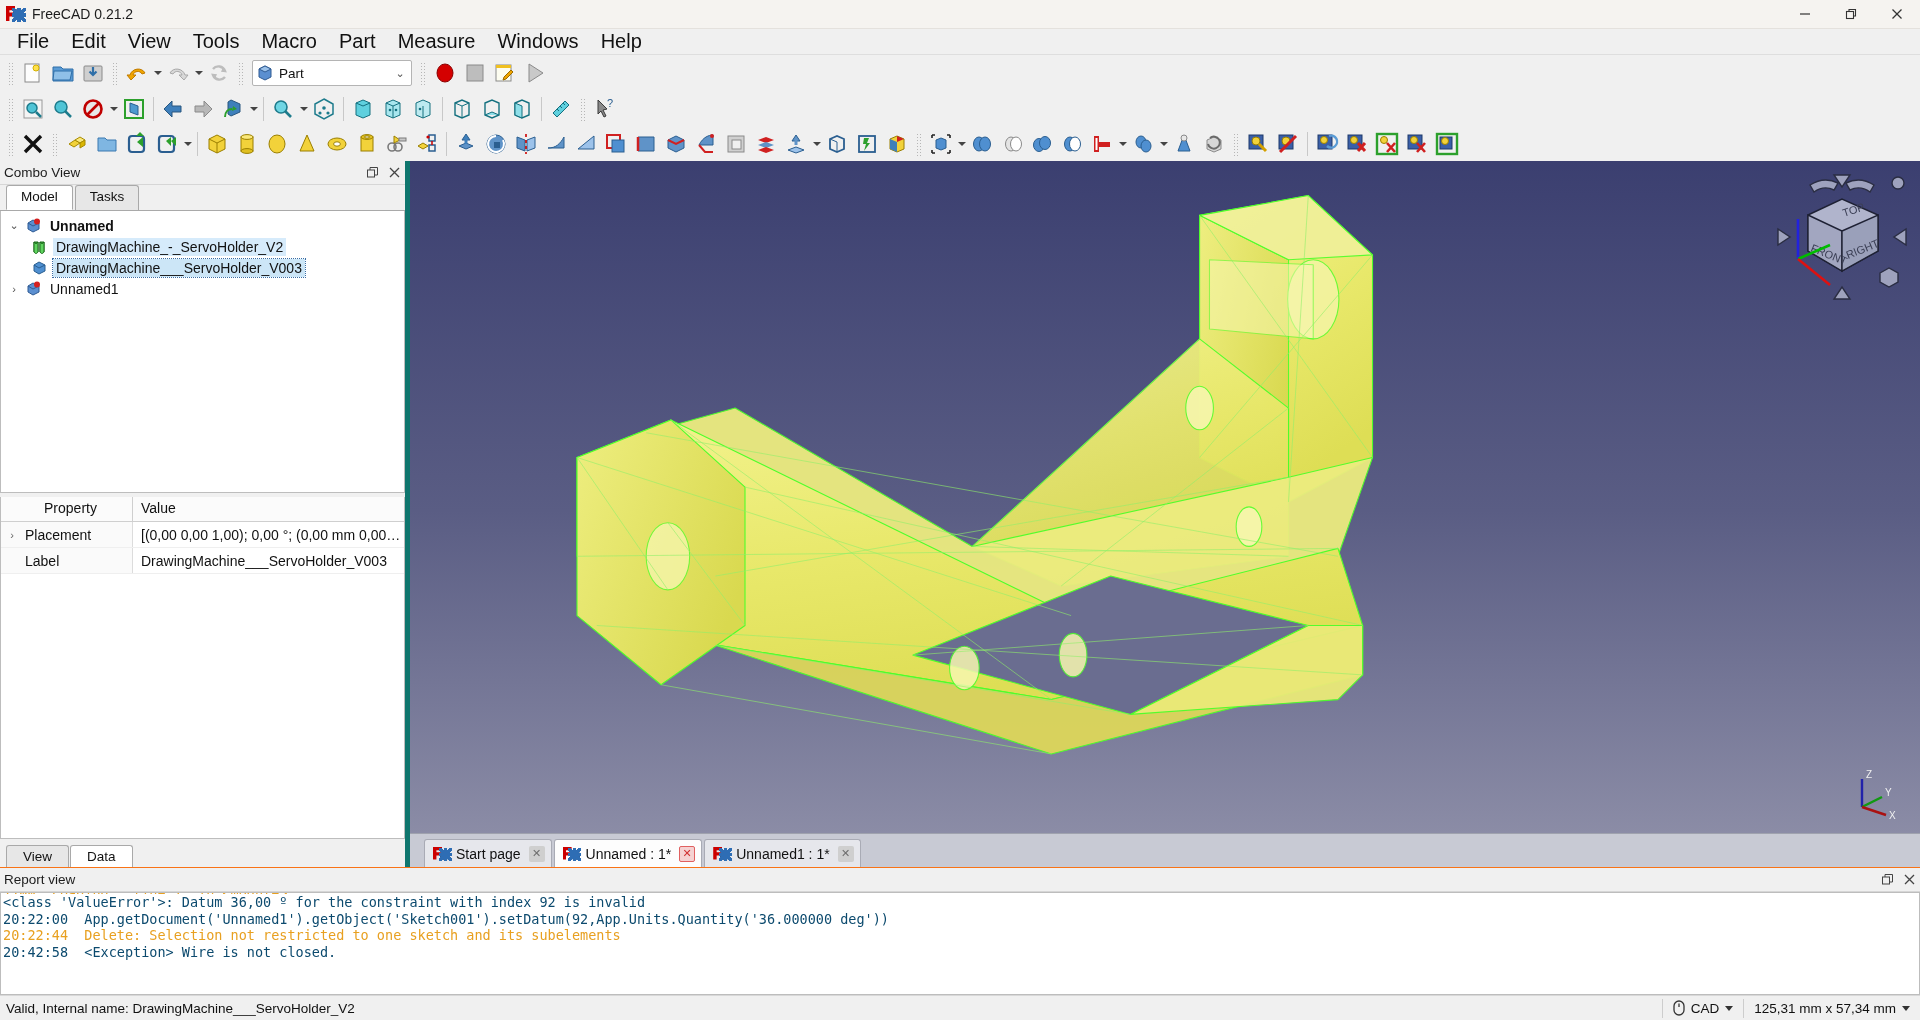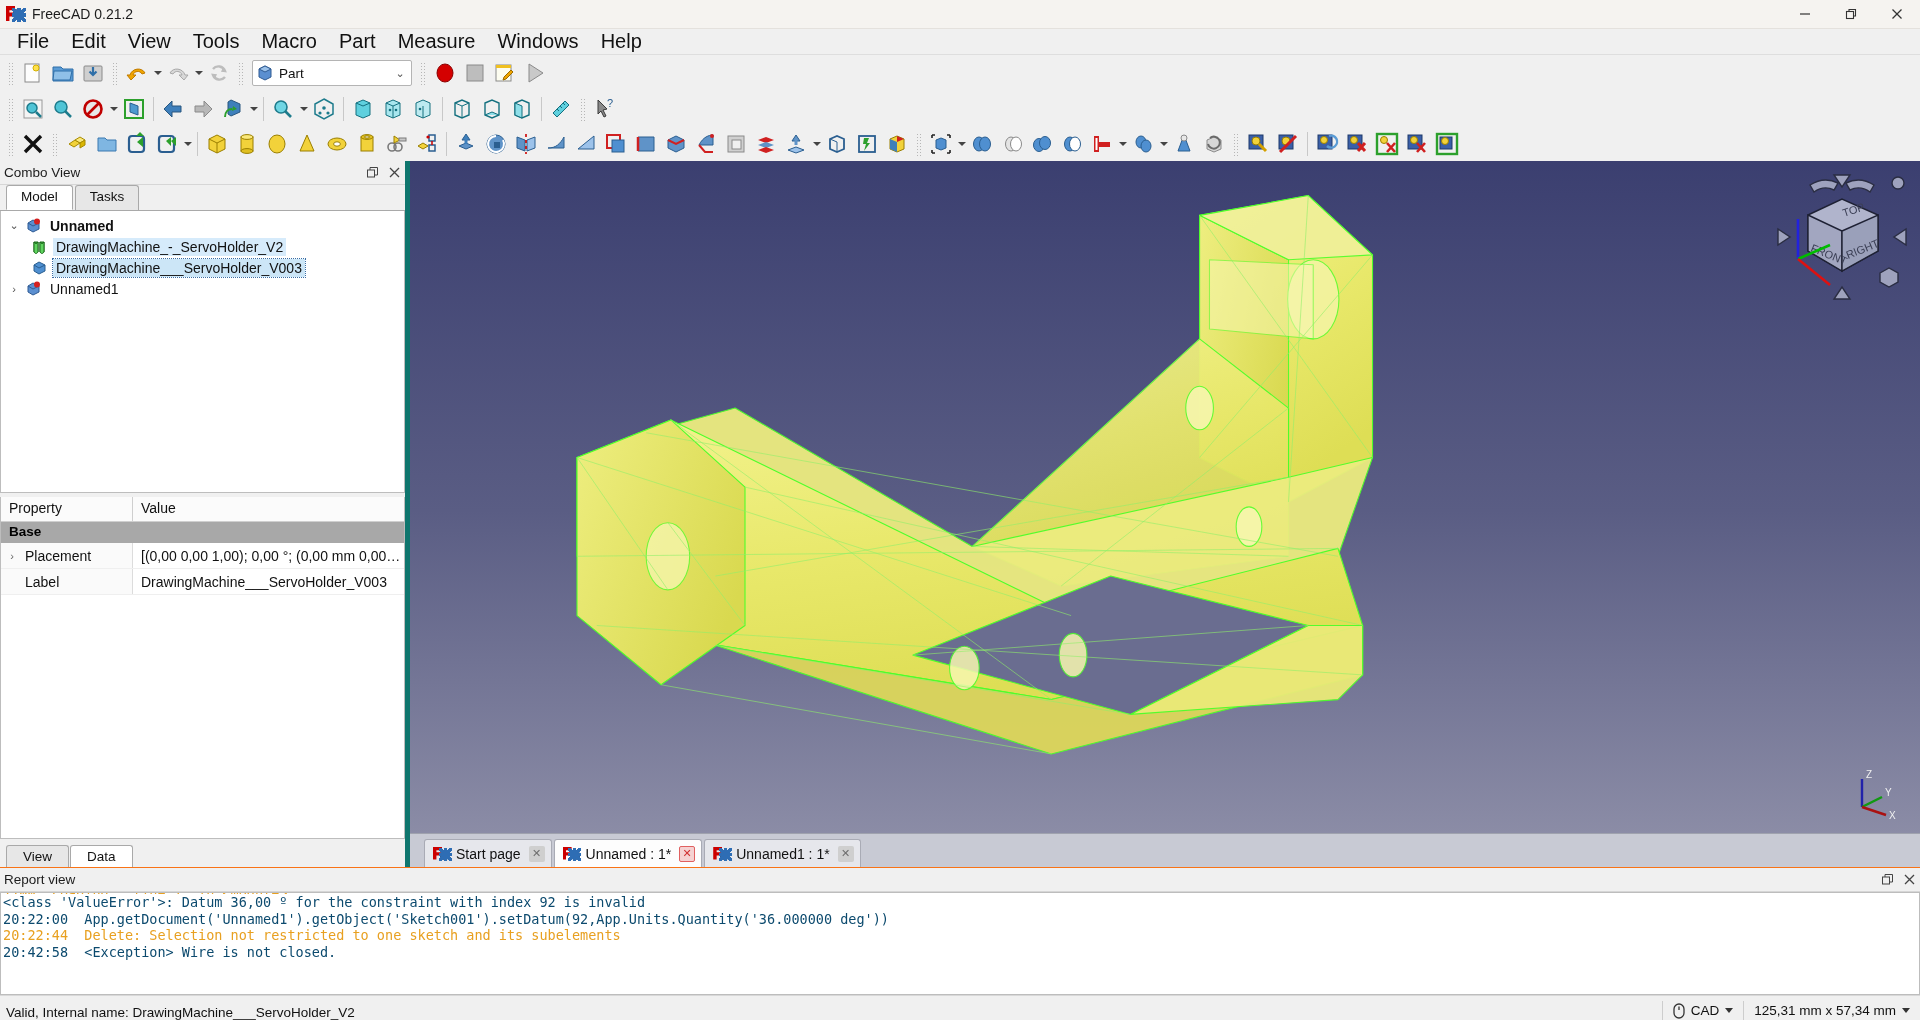--- a/index.html
+++ b/index.html
@@ -100,21 +100,21 @@
   .trow { display:flex; align-items:center; height:21px; font-size:14px; color:#111; padding-left:4px; white-space:nowrap;}
   .trow .arrow { width:18px; text-align:center; color:#555; font-size:11px; flex:0 0 18px; }
   .trow .ticon { width:20px; height:17px; flex:0 0 20px; display:flex; align-items:center; justify-content:center; margin-right:4px;}
   .trow.indent1 { padding-left:28px; }
   .trow .tlabel { padding:1px 3px; }
   .trow.sel .tlabel { background:#d6ebfb; }
   .trow.sel-focus .tlabel { background:#cce6f7; outline:1px dotted #3b6ea5; }
 
   .proptable { background:#fff; border:1px solid #bdbdbd; border-top:none; margin-top:4px; flex:1; overflow:hidden; display:flex; flex-direction:column;}
   .pt-head { display:flex; height:25px; border-bottom:1px solid #cfcfcf; font-size:14px; color:#111; background:#fbfbfb;}
-  .pt-head .c1 { width:132px; flex:0 0 132px; padding:3px 0 0 8px; border-right:1px solid #cfcfcf; }
+  .pt-head .c1 { width:132px; flex:0 0 132px; padding:3px 0 0 8px; border-right:1px solid #cfcfcf;text-align:center; }
   .pt-head .c2 { flex:1; padding:3px 0 0 8px; }
   .pt-group { height:21px; background:#a8a8a8; color:#000; font-weight:bold; font-size:13.5px; padding:2px 0 0 8px; }
   .pt-row { display:flex; height:26px; font-size:14px; color:#111; border-bottom:1px solid #efefef; align-items:center;}
   .pt-row .c1 { width:132px; flex:0 0 132px; display:flex; align-items:center; height:100%; border-right:1px solid #dcdcdc; background:#fafafa;}
   .pt-row .c1 .exp { width:22px; text-align:center; color:#666; font-size:11px; }
   .pt-row .c1 .nm { padding-left:2px; }
   .pt-row .c2 { flex:1; padding-left:8px; overflow:hidden; white-space:nowrap; text-overflow:ellipsis;}
 
   .vd-tabs { display:flex; height:26px; background:#f0f0f0; padding-left:6px; margin-top:2px; flex:0 0 26px; align-items:flex-end;}
   .vd-tab { padding:3px 16px 3px 16px; font-size:13.5px; color:#111; background:#e7e7e7;
@@ -150,21 +150,21 @@
     flex:1; background:#fff; border:1px solid #bdbdbd; overflow:hidden;
     font-family:"DejaVu Sans Mono", monospace; font-size:13.5px; line-height:16.5px; padding:1px 2px;
   }
   .rline { white-space:pre; }
   .r-red { color:#0c4a6e; }
   .r-orange { color:#e8a020; }
   .r-cut { color:#e8a020; }
 
   
   .statusbar {
-    height:25px; flex:0 0 25px; background:#f0f0f0; display:flex; align-items:flex-end;
+    height:25px; flex:0 0 25px; background:#f0f0f0; display:flex; align-items:center;
     font-size:13.5px; color:#111; border-top:1px solid #d8d8d8; padding-left:6px;
   }
   .statusbar .sp { flex:1; }
   .sb-sec { display:flex; align-items:center; padding:0 10px; height:19px; border-left:1px solid #cdcdcd; gap:6px;}
   .sb-caret { border-left:4px solid transparent; border-right:4px solid transparent; border-top:5px solid #333; }
 </style>
 </head>
 <body>
 
 <div class="titlebar">
@@ -761,21 +761,20 @@
         </span>
         <span class="tlabel">Unnamed1</span>
       </div>
     </div>
 
     <div class="proptable">
       <div class="pt-head">
         <span class="c1">Property</span>
         <span class="c2">Value</span>
       </div>
-      <div class="pt-group">Base</div>
       <div class="pt-row">
         <span class="c1">
           <span class="exp">›</span>
           <span class="nm">Placement</span>
         </span>
         <span class="c2">[(0,00 0,00 1,00); 0,00 °; (0,00 mm  0,00 mm  0,00 m...</span>
       </div>
       <div class="pt-row">
         <span class="c1">
           <span class="exp"></span>

